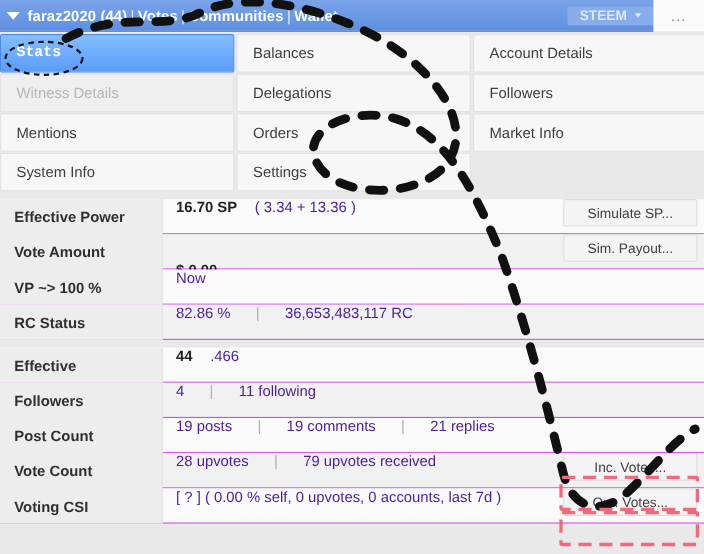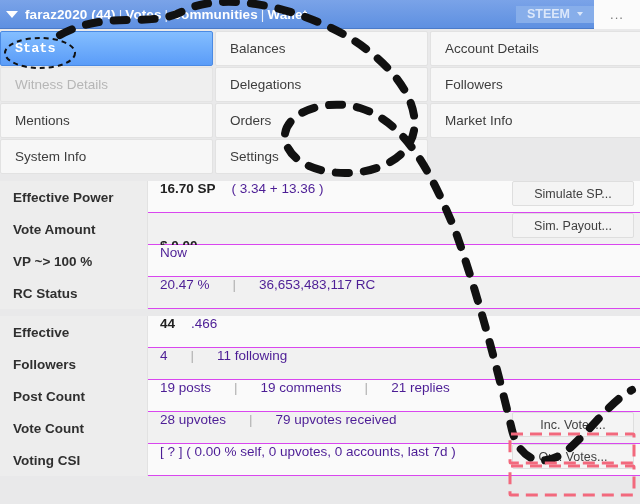--- a/index.html
+++ b/index.html
@@ -193,21 +193,21 @@
     <div class="row">
       <div class="lbl">VP ~&gt; 100 %</div>
       <div class="val">
         <span class="dim">Now</span>
       </div>
     </div>
 
     <div class="row alt">
       <div class="lbl">RC Status</div>
       <div class="val">
-        <span class="dim">20.47 %</span>
+        <span class="dim">82.86 %</span>
           <span class="pipe">|</span>
           <span class="dim">36,653,483,117 RC</span>
       </div>
     </div>
 
   </div>
 
   <div class="gap"></div>
 
   <div class="rows">

